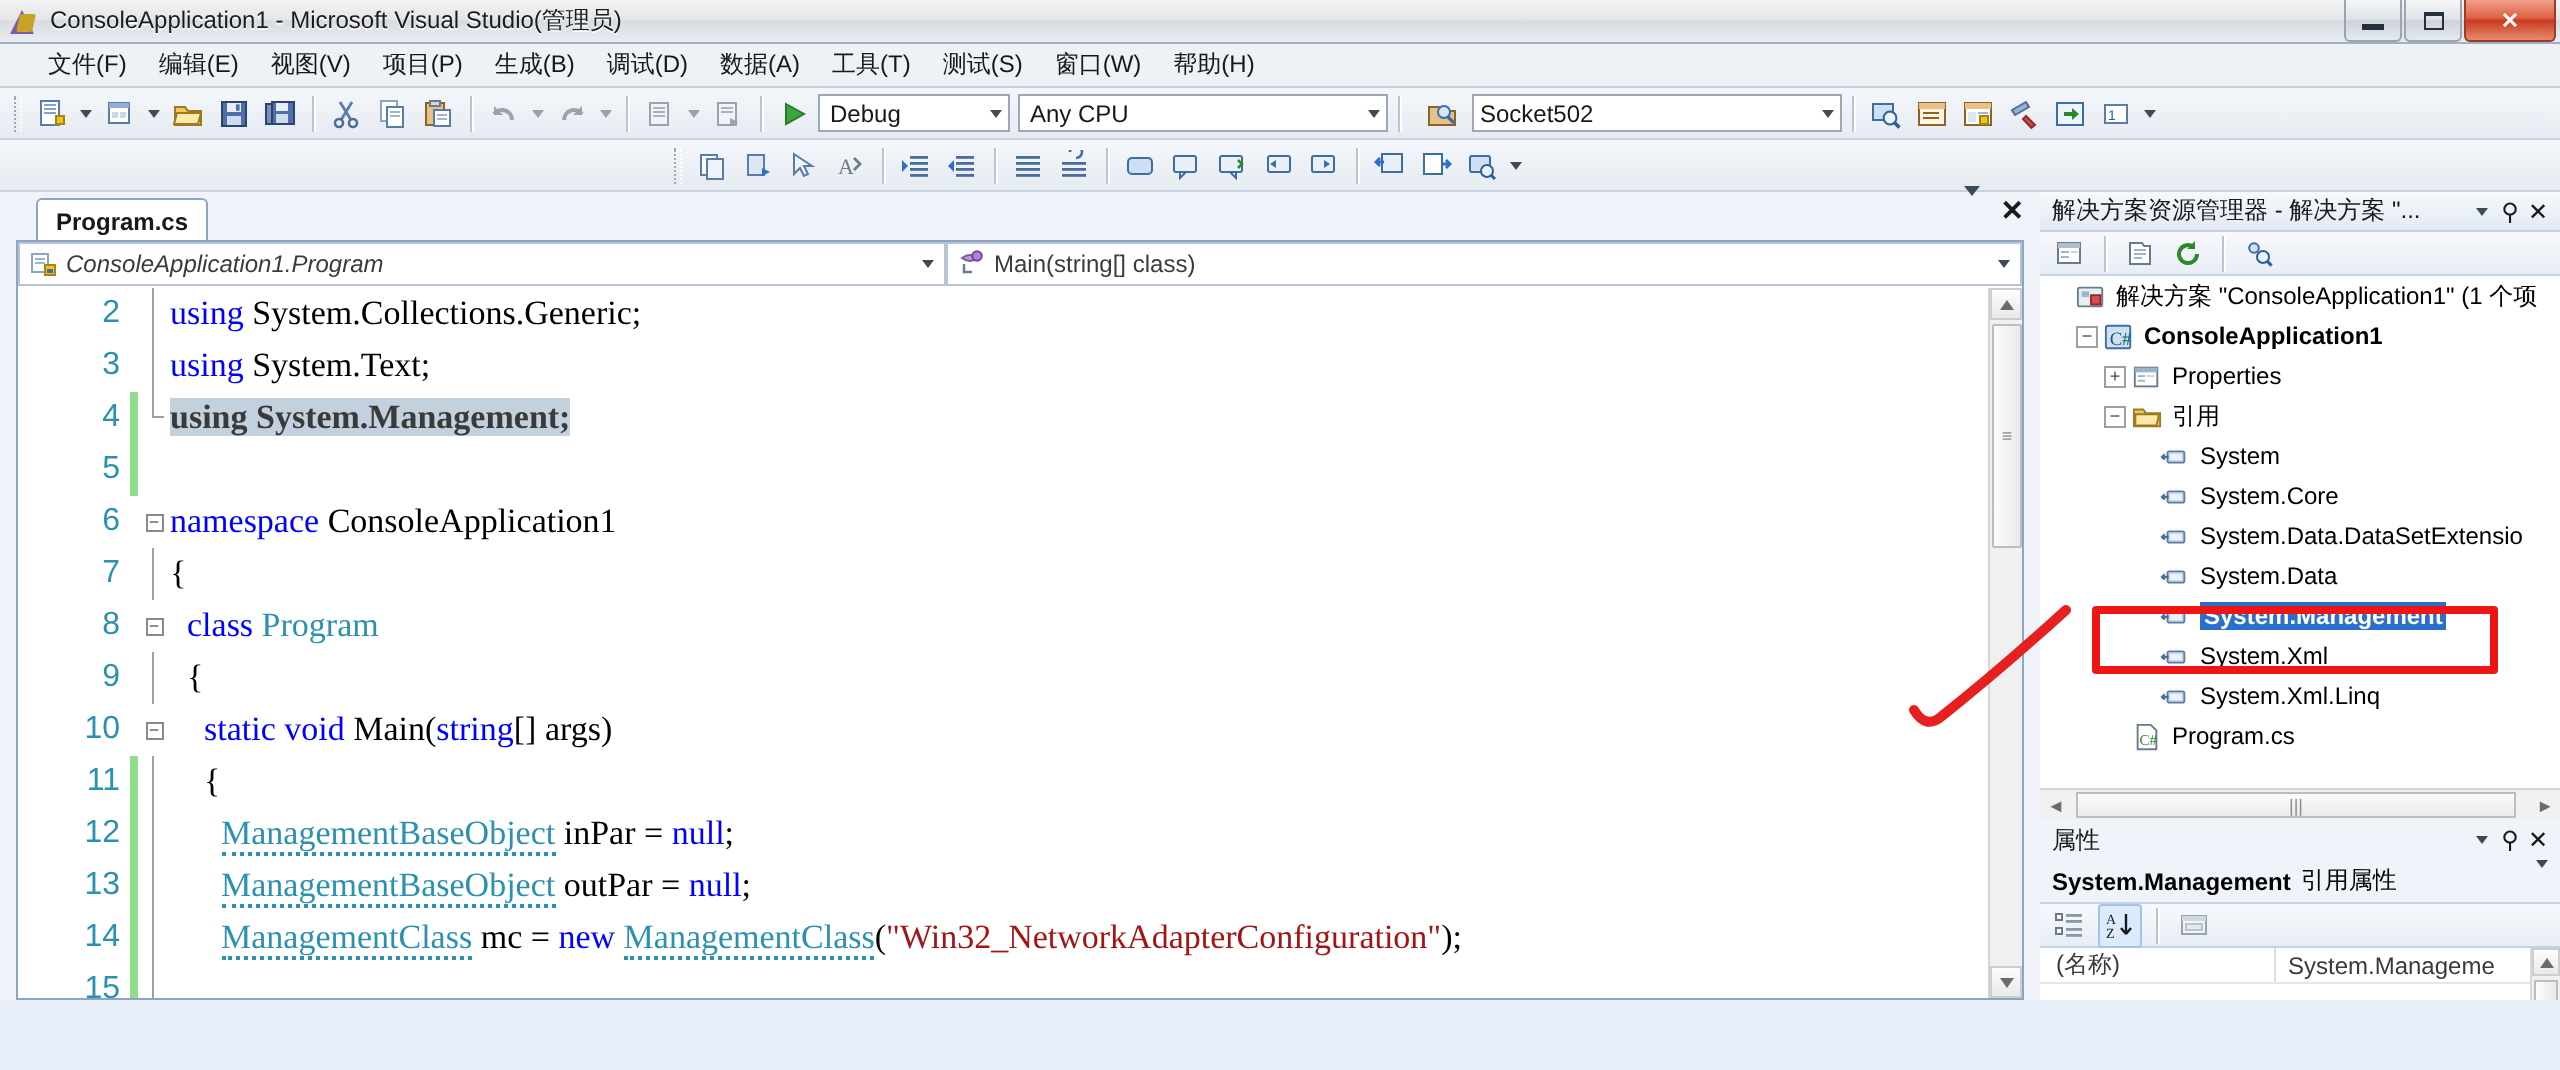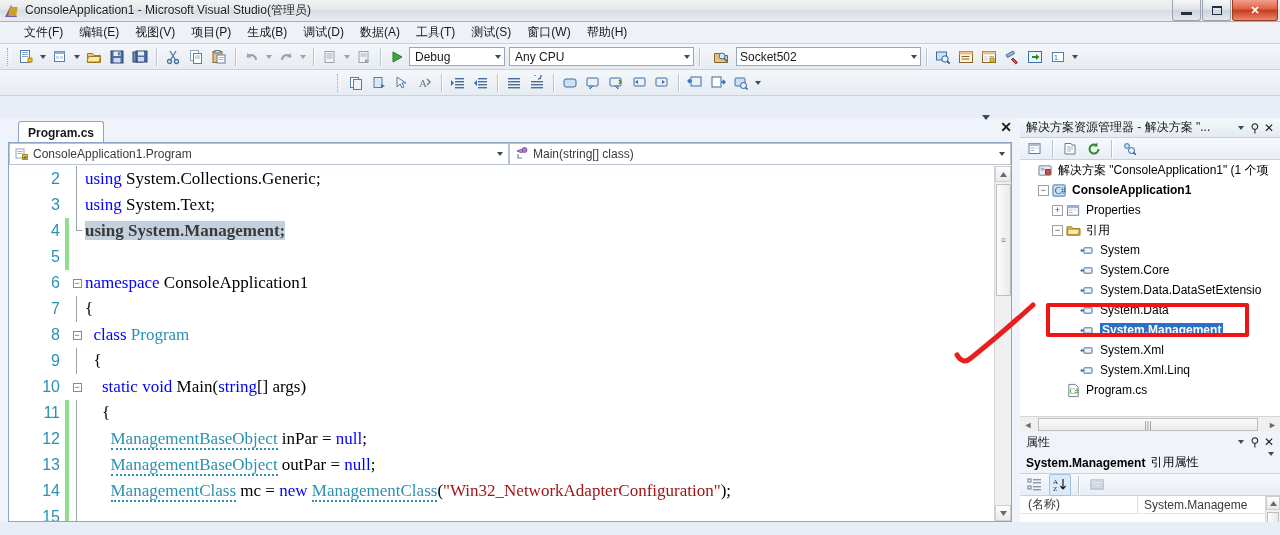--- a/index.html
+++ b/index.html
@@ -90,21 +90,21 @@
 
   
   .toolbar2 {
     height: 26px;
     background: linear-gradient(to bottom,#f4f7fa 0%,#e6ebf2 100%);
     border-bottom: 1px solid #c8d3e0;
     display:flex; align-items:center; padding-left:334px; gap:1px;
   }
 
   
-  .main { display:flex; height: 404px; background:#22c55e;margin-top:22px; }
+  .main { display:flex; height: 404px; background:#22c55e; }
 
   
   .editor-pane { width: 1020px; position: relative; background:#f0f4fa; }
   .tabstrip { height: 24px; position:relative; padding-left:18px; display:flex; align-items:flex-end; }
   .doc-tab {
     height: 21px; padding: 2px 9px 0 9px; background:#fff;
     border:1px solid #8ba6c4; border-bottom:none; border-radius: 3px 3px 0 0;
     font-weight:bold; font-size:12px; color:#16181b;
     display:flex; align-items:center;
   }
@@ -115,21 +115,21 @@
     position:absolute; left:8px; right:8px; top:24px; bottom:0;
     border:1px solid #8ba6c4; background:#fff;
   }
   .navbar-row {
     height: 22px; display:flex; background:#f4f6fa; border-bottom:1px solid #c6d2e0;
   }
   .navcombo {
     height:22px; display:flex; align-items:center; position:relative;
     background:#fff; border:1px solid #b8c4d3; margin:0; font-size:12px; color:#3b3b3b;
   }
-  .navcombo.left { width:500px; }
+  .navcombo.left { width:464px;font-style:italic; }
   .navcombo.right { flex:1; }
   .navcombo .nc-ic { width:16px; height:16px; margin:0 3px 0 4px; position:relative; flex:0 0 auto;}
   .navcombo .nc-arrow { position:absolute; right:5px; top:0; bottom:0; display:flex; align-items:center;}
 
   .code-area { position:absolute; top:23px; left:0; right:0; bottom:0; background:#fff; overflow:hidden; }
   .code-scroll { position:absolute; top:0; left:0; right:17px; bottom:0; overflow:hidden; }
 
   .code-line { height:26px; display:flex; align-items:center; white-space:pre; font-family:"Liberation Serif", serif; }
   .lnum {
     width:56px; text-align:right; padding-right:5px;

